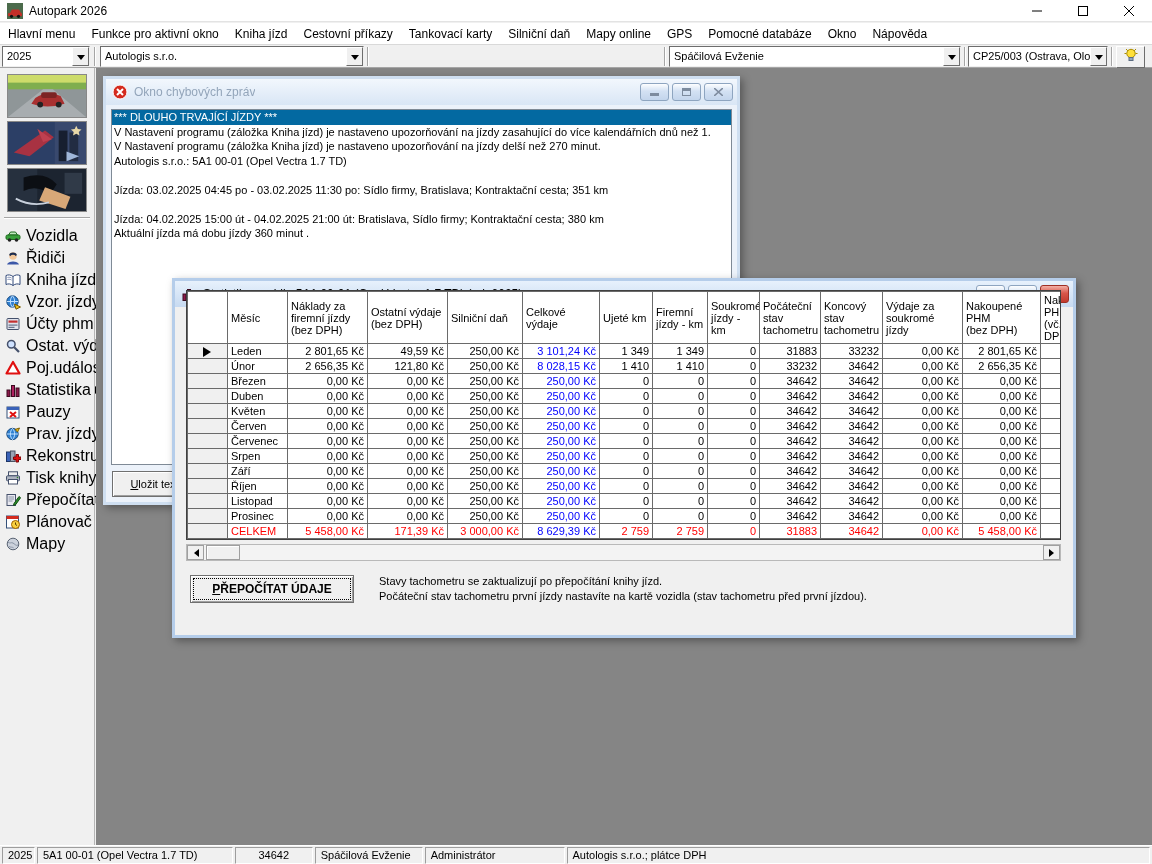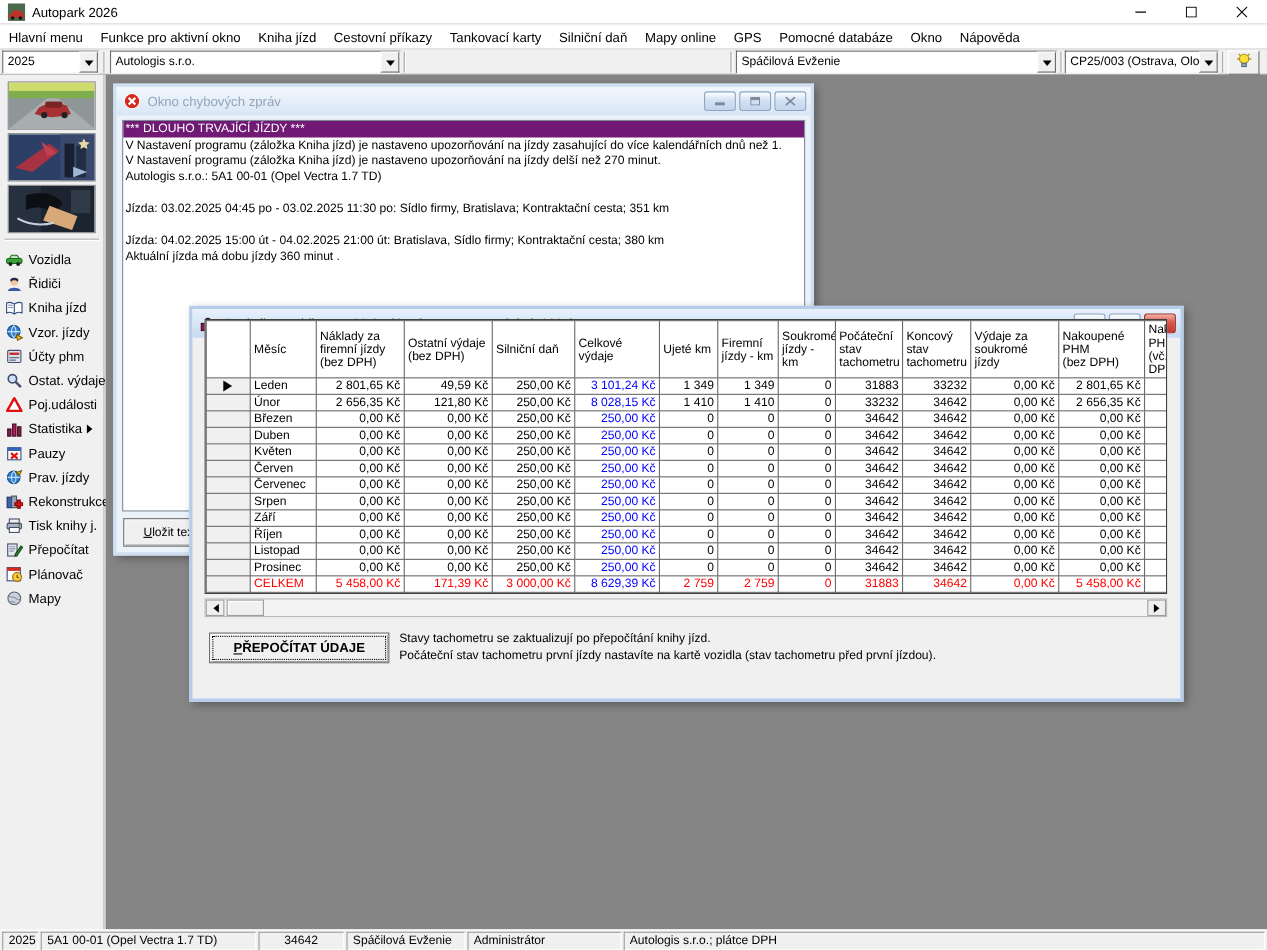--- a/index.html
+++ b/index.html
@@ -32,21 +32,21 @@
   
   .workspace { position:absolute; left:0; top:68px; width:1152px; height:777px; }
   .sidebar { position:absolute; left:0; top:0; width:95px; height:777px; background:#f0f0f0; border-right:1px solid #b5b5b5; }
   .photo { position:absolute; left:7px; width:80px; height:44px; }
   .photo svg { width:80px; height:44px; display:block; border:1px solid #888; }
   .side-divider { position:absolute; left:4px; top:149px; width:86px; border-top:1px solid #a5a5a5; border-bottom:1px solid #fff; }
   .side-items { position:absolute; left:0; top:157px; width:95px; }
   .side-item { display:flex; align-items:center; height:22px; padding-left:5px; cursor:default; }
   .sicon { width:17px; height:16px; margin-right:4px; flex:0 0 17px; }
   .sicon svg { width:16px; height:16px; display:block; }
-  .slabel { font-size:12px; color:#000; white-space:nowrap; }
+  .slabel { font-size:16px; color:#000; white-space:nowrap; }
   .subarrow { width:0; height:0; border:4px solid transparent; border-left:5px solid #000; margin-left:4px; }
 
   .mdi { position:absolute; left:96px; top:0; width:1056px; height:777px; background:#858585; overflow:hidden; }
 
   
   .cwin { position:absolute; box-shadow:3px 3px 8px rgba(0,0,0,.35); }
   .wtitle { height:26px; display:flex; align-items:center; padding:0 4px 0 6px; }
   .wtitle .wicon { width:16px; height:16px; margin-right:6px; }
   .wtitle .wicon svg { width:16px; height:16px; display:block; }
   .wtitle .wtext { font-size:12px; white-space:nowrap; overflow:hidden; }
@@ -55,21 +55,21 @@
   .cap-btn svg { display:block; }
   .cap-btn.redx { background:linear-gradient(#f3b0a6,#d8564a 45%,#c23a2e); border-color:#9e2f25; }
 
   
   #error-win { left:7px; top:8px; width:637px; height:429px; background:#ecf2fa; border:3px solid #cfdff1; }
   #error-win .wtitle { background:linear-gradient(#f2f7fd,#d9e6f5); }
   #error-win .wtext { color:#93a5ba; }
   #error-win .cap-btn { color:#7d8b9e; }
   .msg-box { position:absolute; left:5px; right:5px; top:30px; height:356px; background:#fff; border:1px solid #7f8a96; overflow:hidden; }
   .msg-line { font-size:11px; line-height:14.5px; min-height:14.5px; padding:0 2px; color:#000; white-space:nowrap; }
-  .msg-line.hl { background:#701a75; color:#fff; }
+  .msg-line.hl { background:#0369a1; color:#fff; }
   .btn { font-size:11px; color:#000; background:#f0f0f0; border:1px solid #707070; box-shadow:inset 1px 1px 0 #fff, inset -1px -1px 0 #a0a0a0; display:flex; align-items:center; justify-content:center; }
   #save-btn { position:absolute; left:6px; top:392px; width:82px; height:26px; overflow:hidden; white-space:nowrap; }
 
   
   #stats-win { left:76px; top:210px; width:904px; height:360px; background:#f0f0f0; border:3px solid #b5cdea; }
   #stats-win .wtitle { background:linear-gradient(#e7f1fc,#c7daf1); }
   #stats-win .wtext { color:#000; }
   #stats-win .cap-btn { color:#45586e; }
   #stats-win .cap-btn.redx { color:#fff; }
 
@@ -90,21 +90,21 @@
   .hscroll { position:absolute; left:11px; top:263px; width:875px; height:17px; background:#f3f3f3; border:1px solid #b9b9b9; }
   .sb-arrow { position:absolute; top:0; width:17px; height:15px; background:#f0f0f0; border:1px solid #9f9f9f; display:flex; align-items:center; justify-content:center; }
   .sb-arrow.left { left:0; }
   .sb-arrow.right { right:0; }
   .sb-arrow i { width:0; height:0; border:4px solid transparent; }
   .sb-arrow.left i { border-right:5px solid #000; margin-left:-3px; }
   .sb-arrow.right i { border-left:5px solid #000; margin-right:-3px; }
   .sb-thumb { position:absolute; left:19px; top:0; width:34px; height:15px; background:#f0f0f0; border:1px solid #9f9f9f; box-shadow:inset 1px 1px 0 #fff; }
 
   #recalc-btn { position:absolute; left:15px; top:294px; width:164px; height:28px; font-weight:bold; font-size:12px; outline:1px dotted #000; outline-offset:-4px; }
-  .info-text { position:absolute; left:188px; top:293px; font-size:11px; line-height:15px; color:#000; white-space:nowrap; }
+  .info-text { position:absolute; left:204px; top:293px; font-size:11px; line-height:15px; color:#000; white-space:nowrap; }
 
   
   .statusbar { position:absolute; left:0; bottom:0; width:1152px; height:19px; background:#f0f0f0; border-top:1px solid #ffffff; display:flex; align-items:center; padding-left:2px; }
   .spanel { height:17px; border:1px solid; border-color:#9d9d9d #ffffff #ffffff #9d9d9d; font-size:11px; padding:1px 5px; margin-right:2px; white-space:nowrap; overflow:hidden; color:#000; }
   .spanel.ctr { text-align:center; }
 </style>
 </head>
 <body>
 
 <div class="titlebar">

